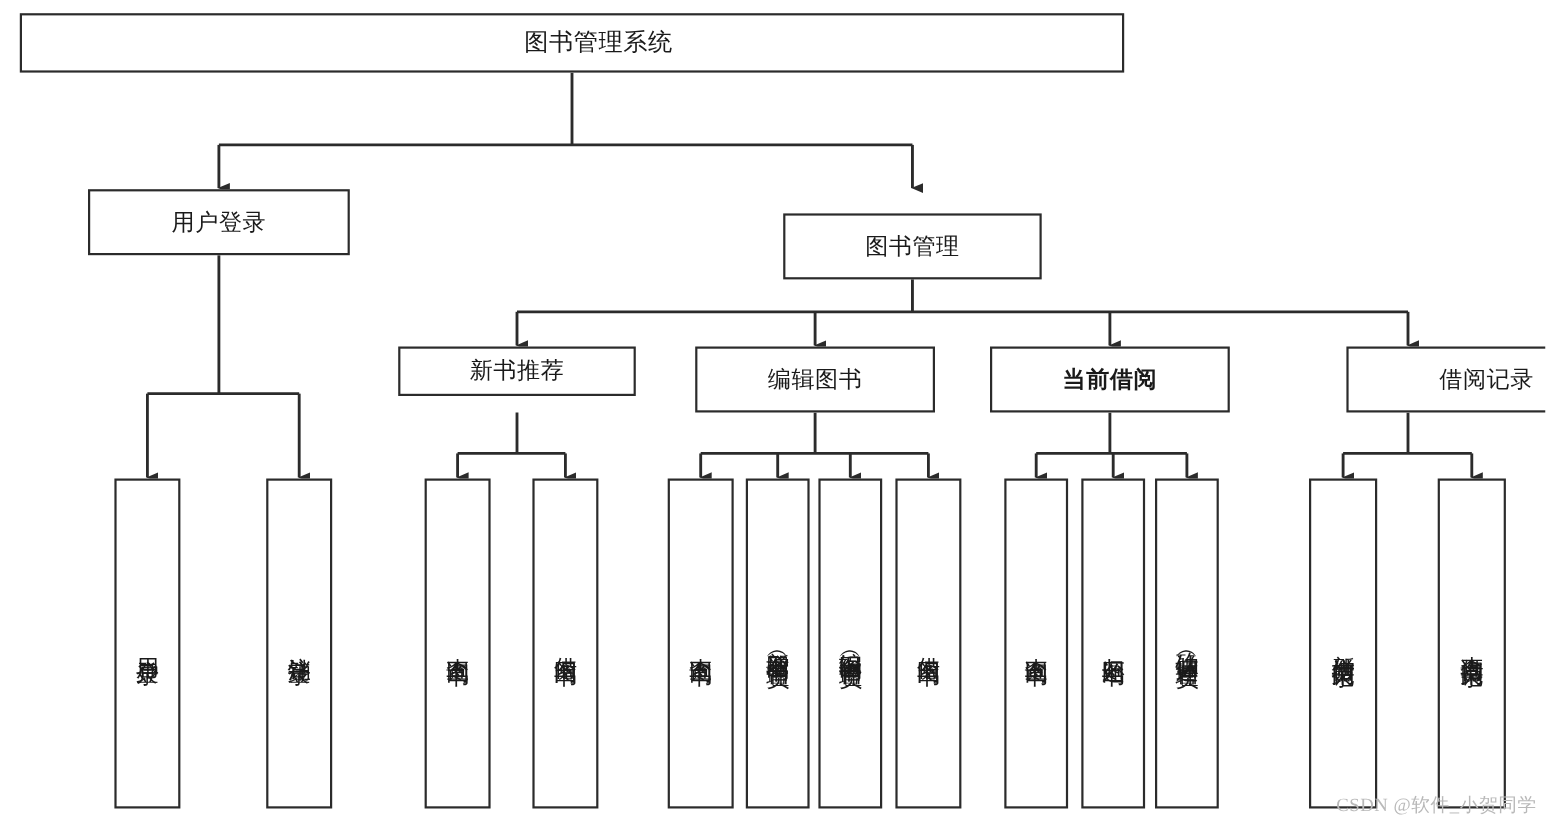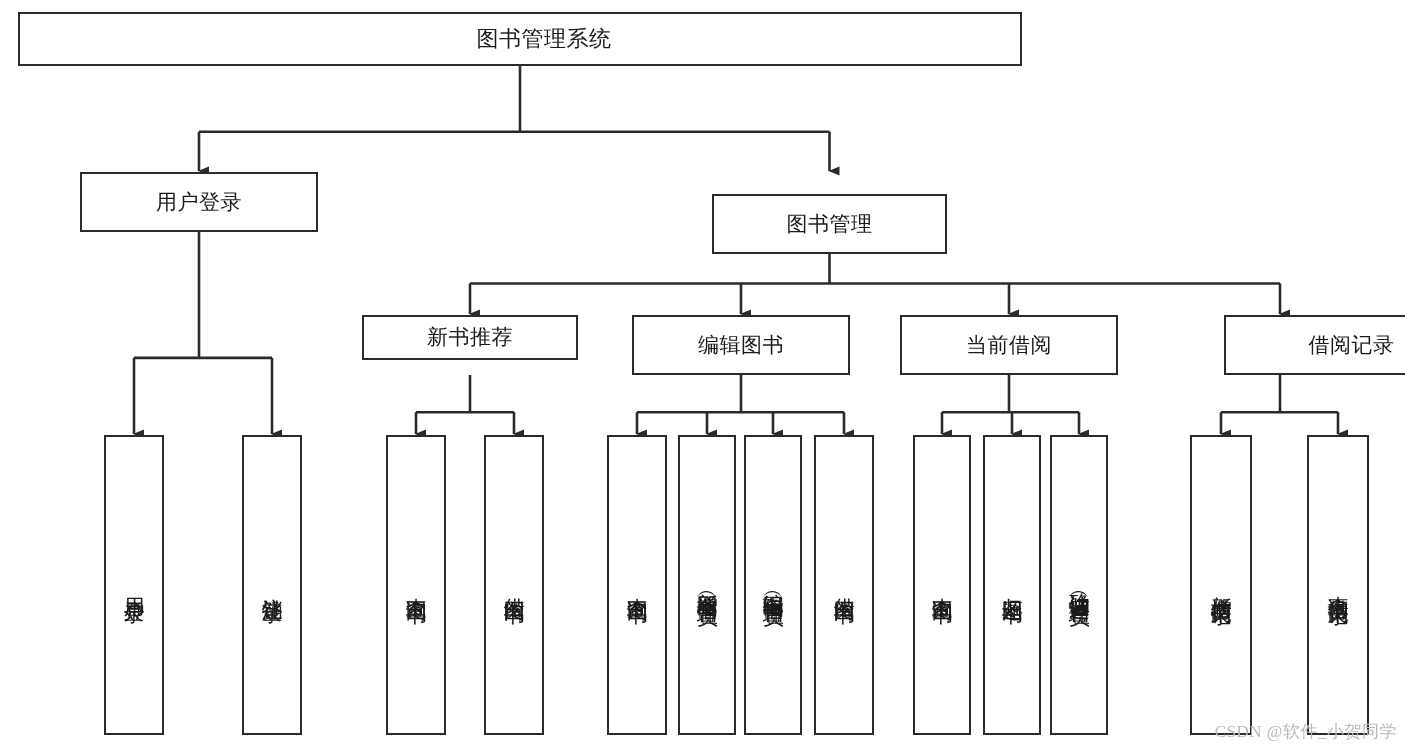--- a/index.html
+++ b/index.html
@@ -132,21 +132,21 @@
       </div>
       <div class="node level-1" style="left: 712px; top: 172px; width: 235px; height: 60px; margin-top: 22px;">
         <span class="node-label">图书管理</span>
       </div>
       <div class="node level-2" style="left: 362px; top: 315px; width: 216px; height: 45px;">
         <span class="node-label">新书推荐</span>
       </div>
       <div class="node level-2" style="left: 632px; top: 315px; width: 218px; height: 60px;">
         <span class="node-label">编辑图书</span>
       </div>
-      <div class="node level-2" style="left: 900px; top: 315px; width: 218px; height: 60px;">
+      <div class="node level-2" style="left: 900px; top: 315px; width: 218px; height: 60px; font-weight: bold;">
         <span class="node-label">当前借阅</span>
       </div>
       <div class="node level-2" style="left: 1224px; top: 315px; width: 255px; height: 60px;">
         <span class="node-label">借阅记录</span>
       </div>
       <div class="node level-3 leaf" style="left: 104px; top: 435px; width: 60px; height: 300px;">
         <span class="node-label">用户登录</span>
       </div>
       <div class="node level-3 leaf" style="left: 242px; top: 435px; width: 60px; height: 300px;">
         <span class="node-label">注销登录</span>

